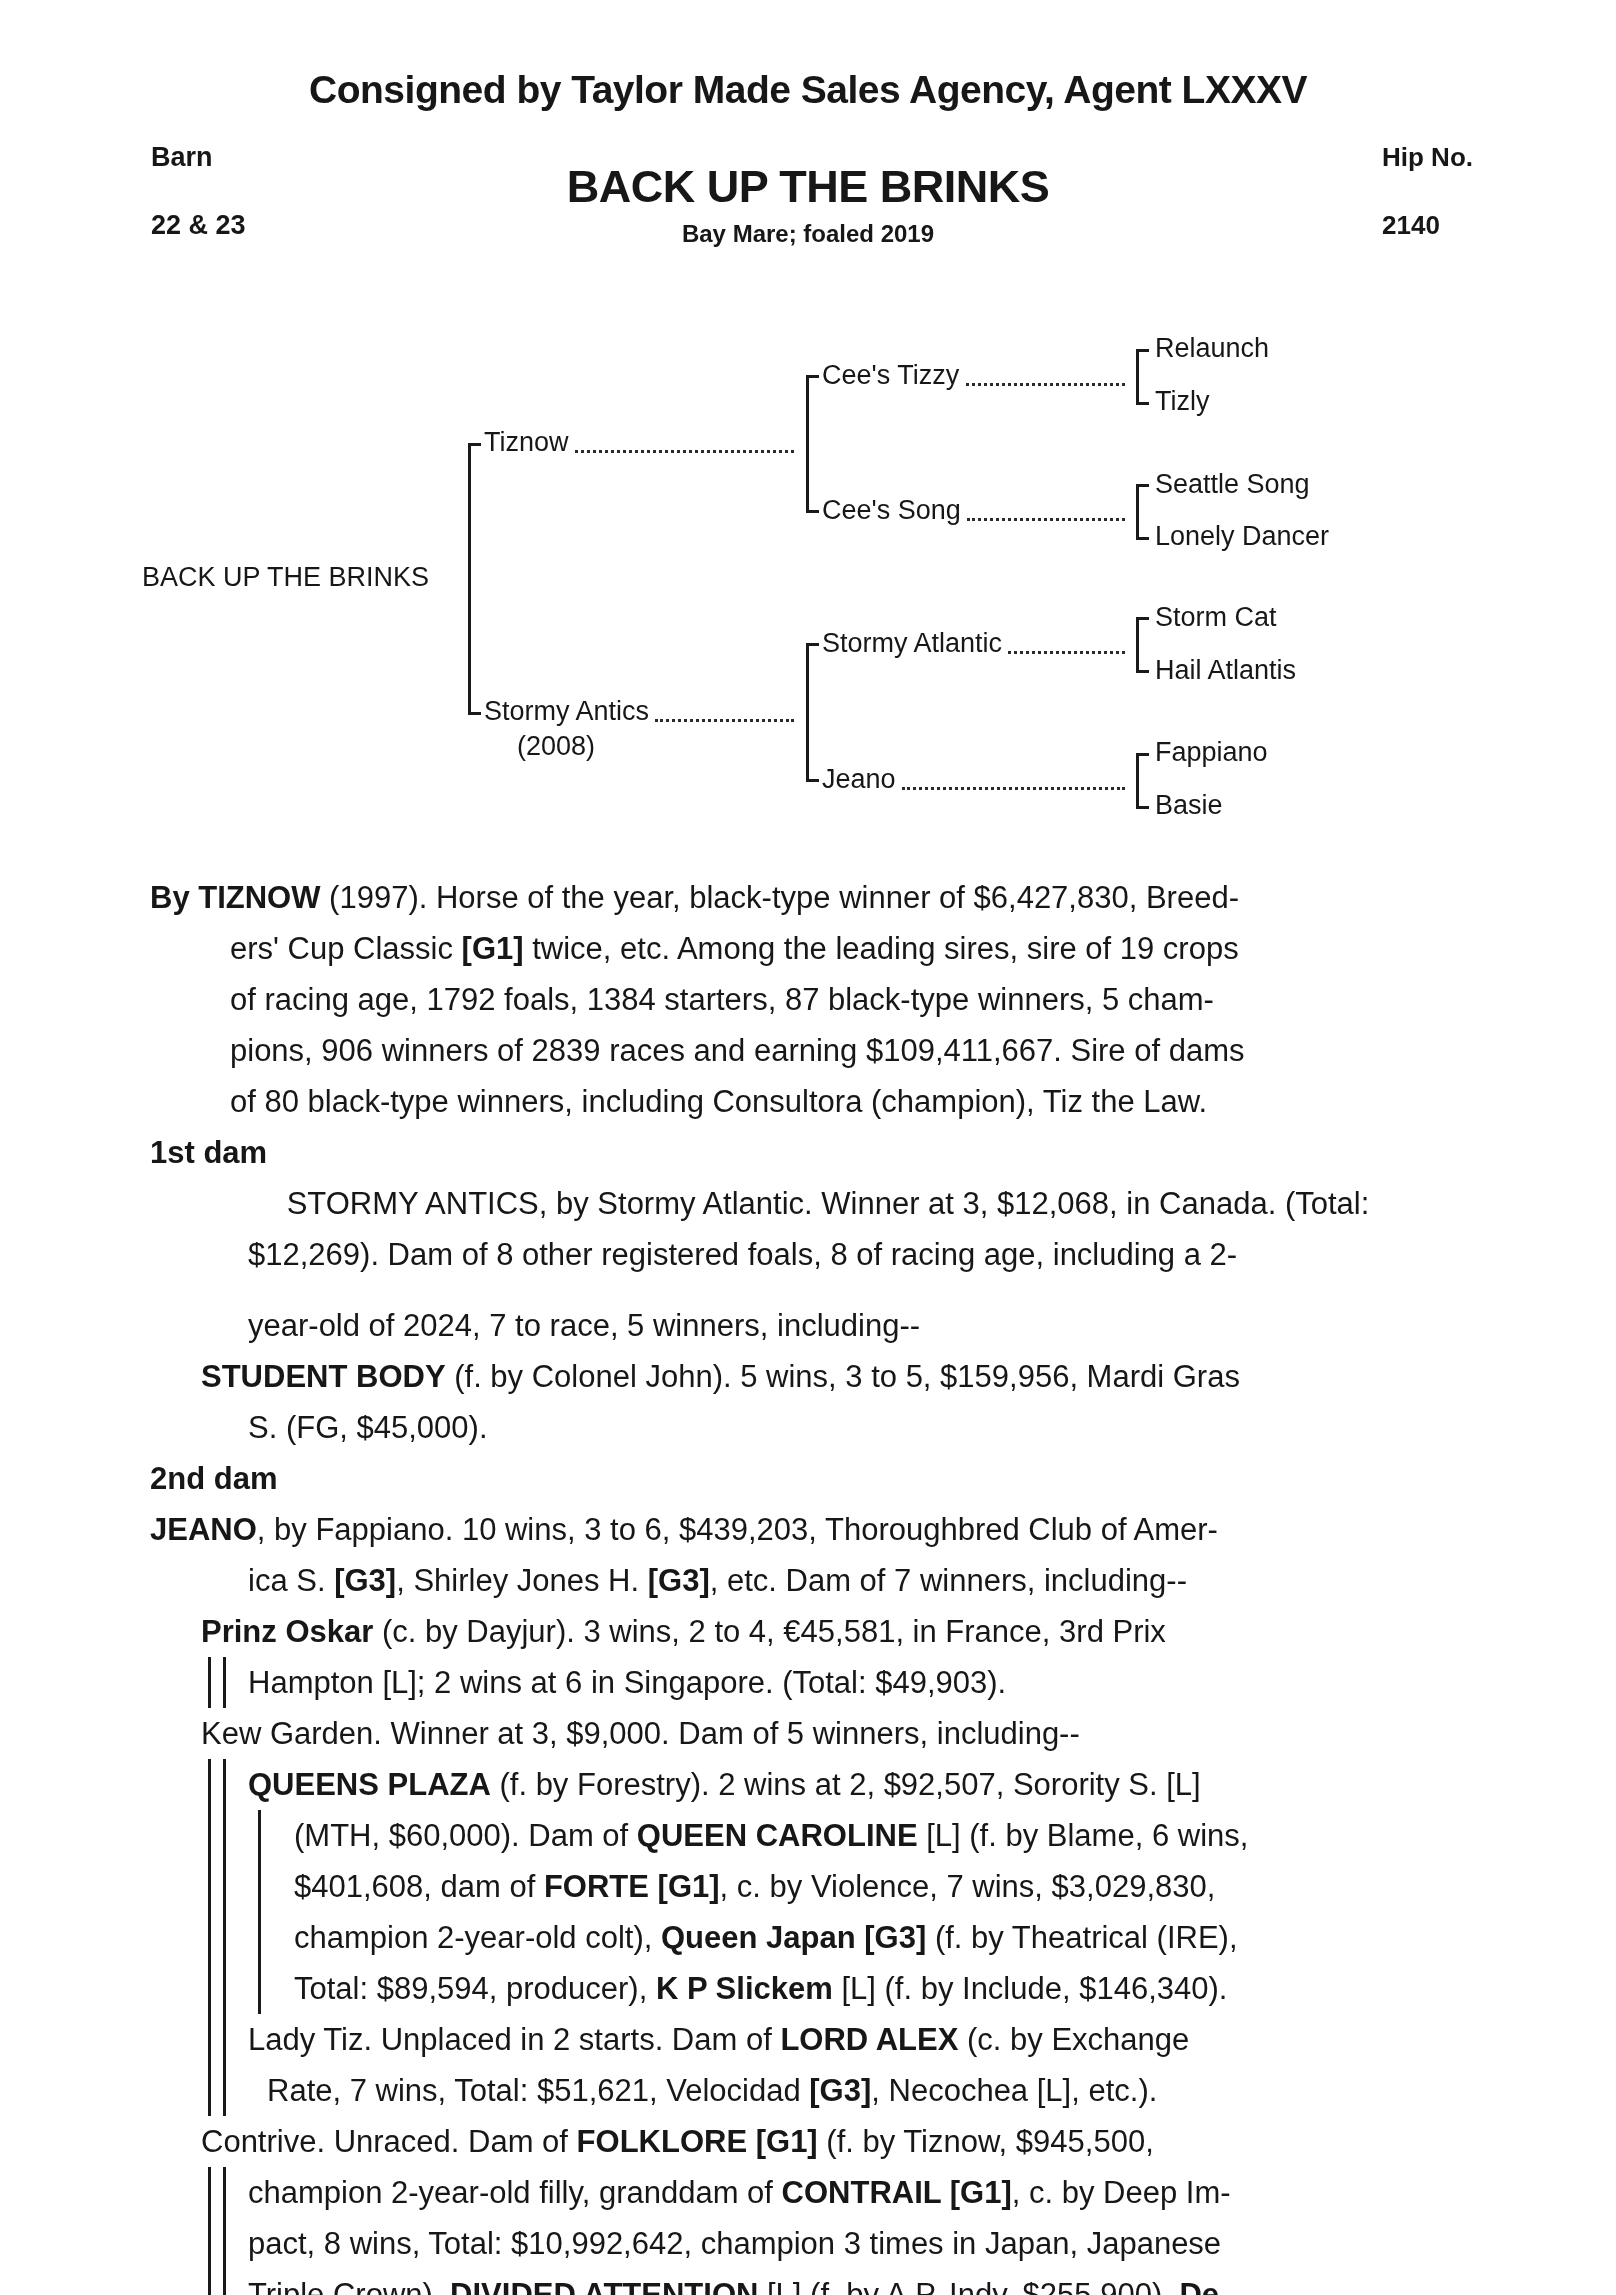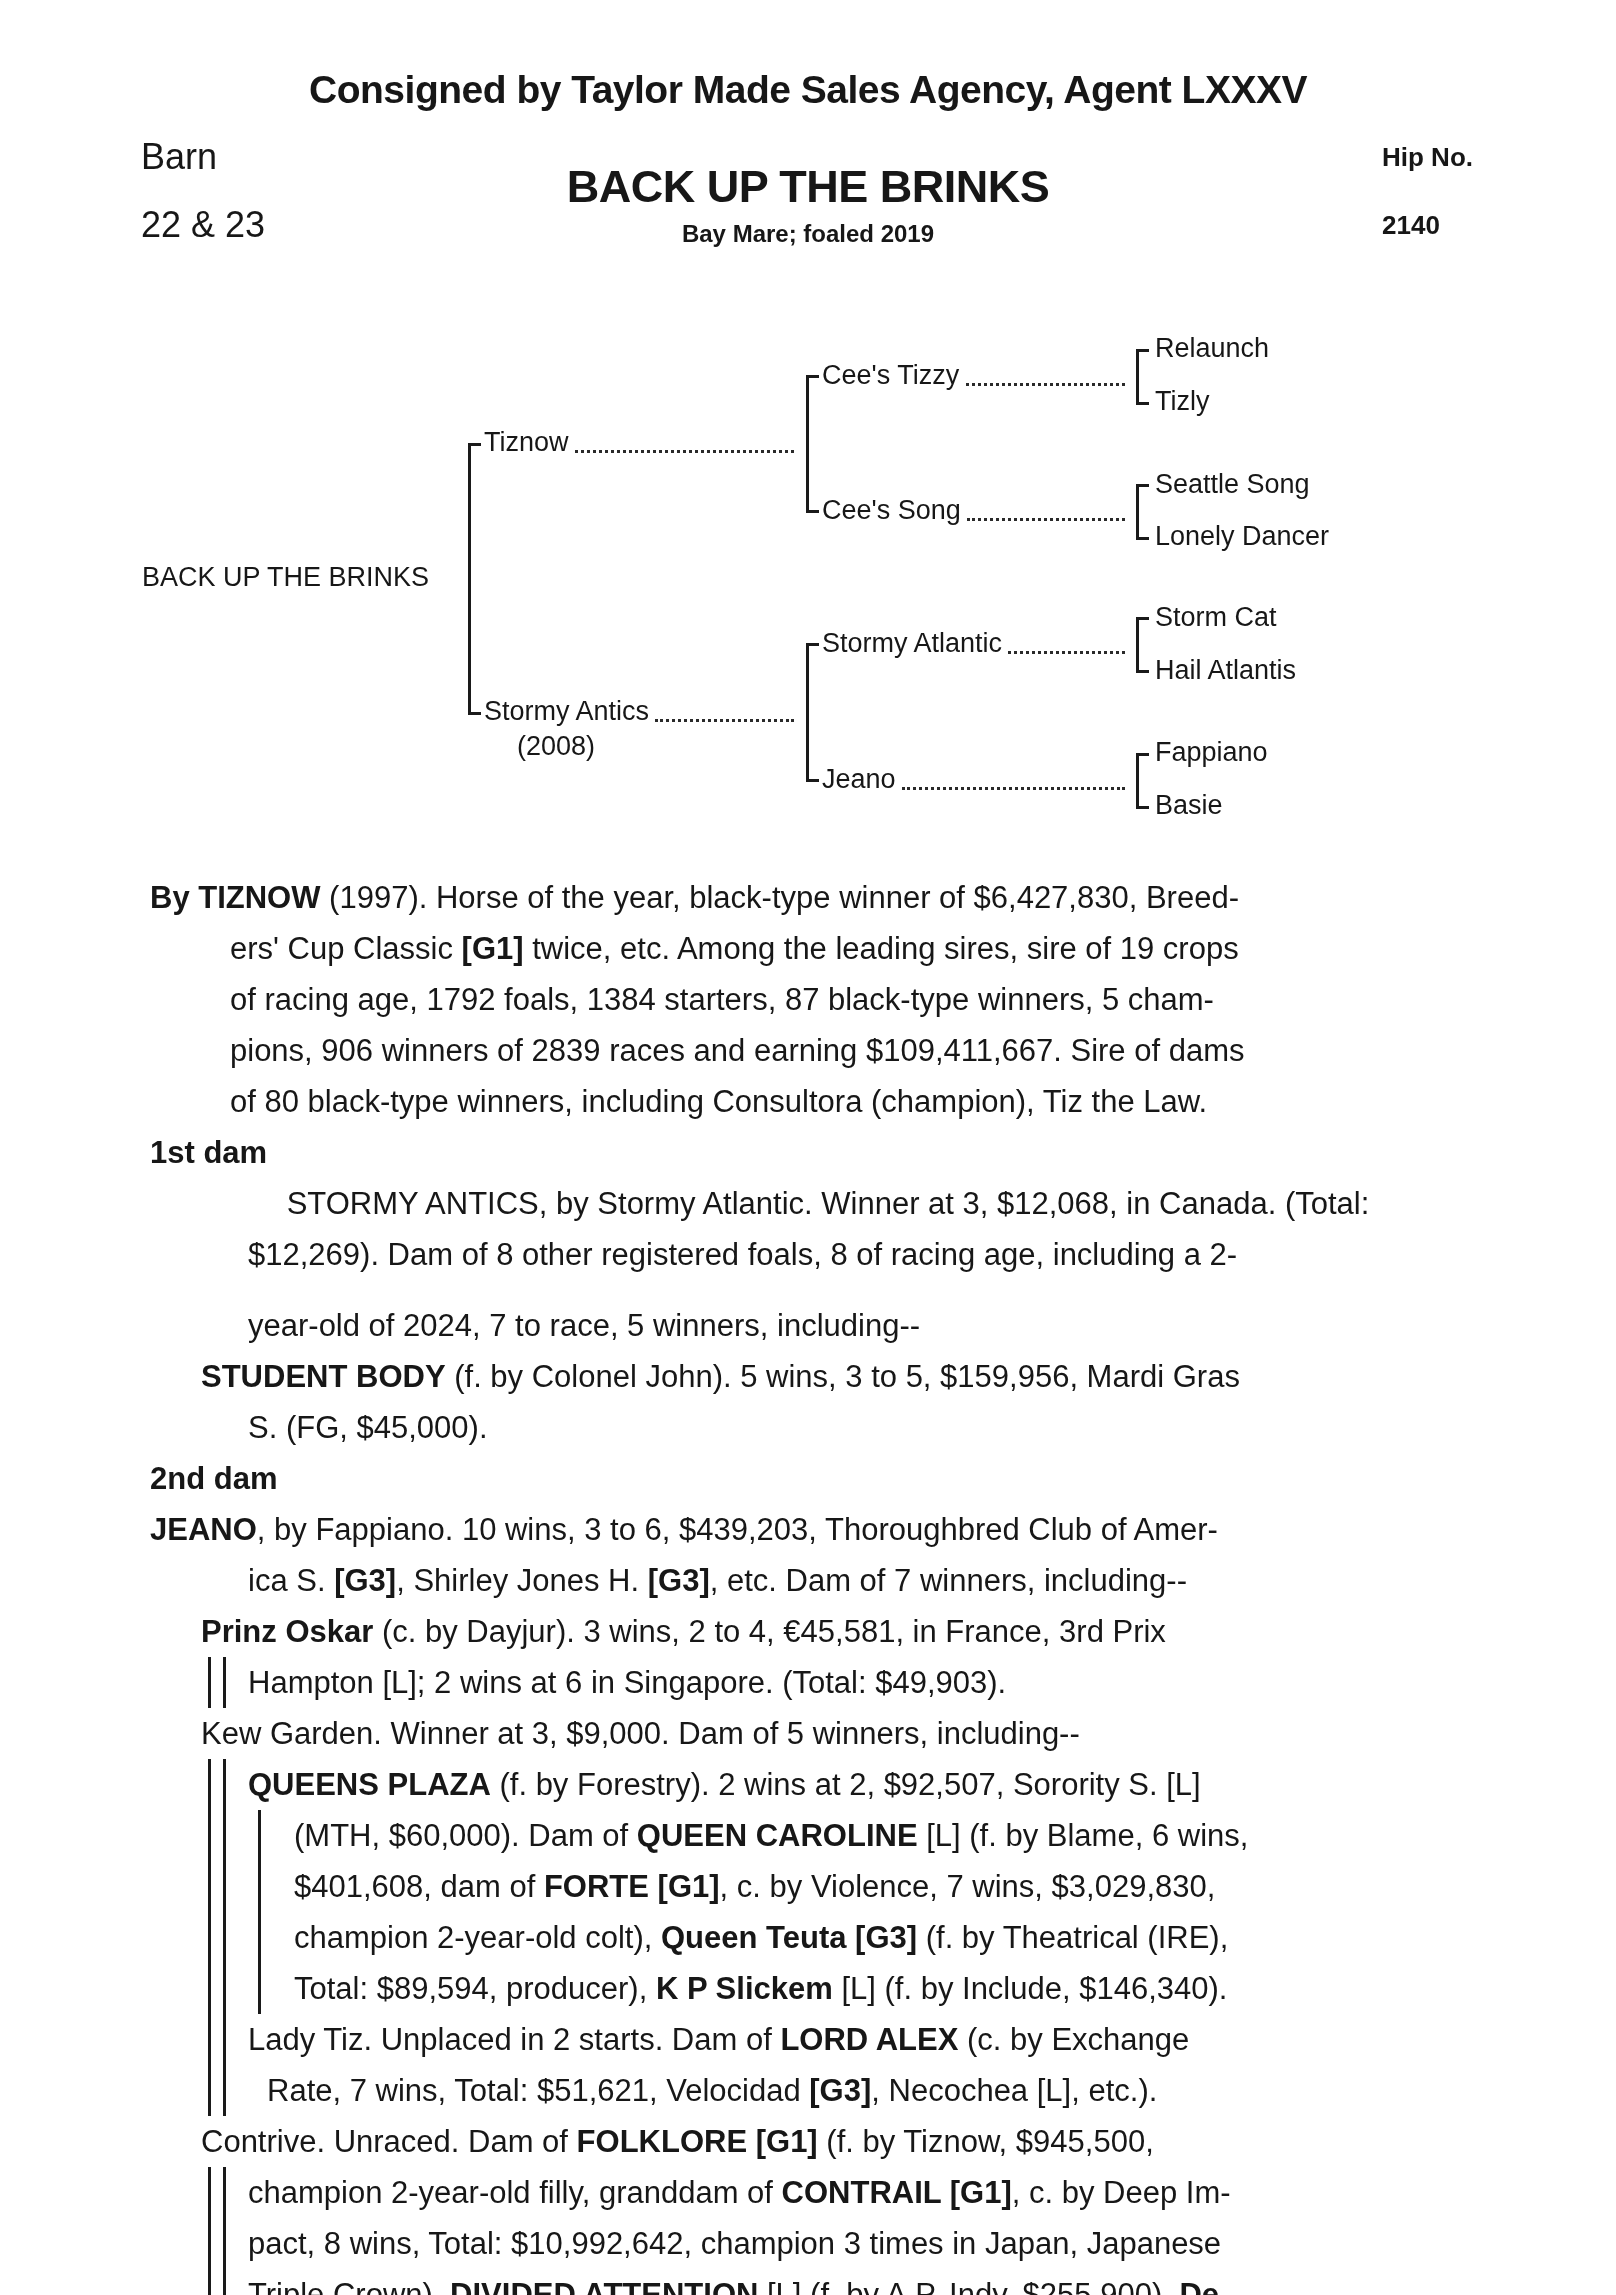--- a/index.html
+++ b/index.html
@@ -2,21 +2,21 @@
 <html style="font-size:7.3px"><head>
 <meta charset="utf-8">
 <style>
   html,body{margin:0;padding:0;background:#e8e8e8;}
   .page{position:relative;width:1616px;height:3227px;background:#ffffff;color:#171717;
         font-family:"Liberation Sans",sans-serif;overflow:hidden;}
 
   
   .consignor{position:absolute;top:68px;left:0;width:100%;text-align:center;
              font-weight:bold;font-size:39px;letter-spacing:-0.5px;}
-  .barn{position:absolute;left:141px;top:123px;font-weight:normal;font-size:36px;line-height:68px;}
+  .barn{position:absolute;left:151px;top:123px;font-weight:bold;font-size:27px;line-height:68px;}
   .hip{position:absolute;right:143px;top:123px;font-weight:bold;font-size:26px;line-height:68px;text-align:left;}
   .title{position:absolute;top:161px;left:0;width:100%;text-align:center;
          font-weight:bold;font-size:45px;letter-spacing:-0.5px;}
   .subtitle{position:absolute;top:220px;left:0;width:100%;text-align:center;
             font-weight:bold;font-size:24px;}
 
   
   .ped{position:absolute;left:0;top:332px;width:100%;height:528px;font-size:27px;}
   .ped-item{position:absolute;line-height:37px;white-space:nowrap;}
   .with-leader{display:flex;}
@@ -117,21 +117,21 @@
       <div class="line" style="padding-left: 98px;"><span>S. (FG, $45,000).</span></div>
       <div class="line hd">2nd dam</div>
       <div class="line" style="padding-left: 0px;"><span class="b">JEANO</span><span>, by Fappiano. 10 wins, 3 to 6, $439,203, Thoroughbred Club of Amer-</span></div>
       <div class="line" style="padding-left: 98px;"><span>ica S. </span><span class="b">[G3]</span><span>, Shirley Jones H. </span><span class="b">[G3]</span><span>, etc. Dam of 7 winners, including--</span></div>
       <div class="line" style="padding-left: 51px;"><span class="b">Prinz Oskar</span><span> (c. by Dayjur). 3 wins, 2 to 4, €45,581, in France, 3rd Prix</span></div>
       <div class="line" style="padding-left: 98px;"><span class="vb vb1"></span><span class="vb vb2"></span><span>Hampton [L]; 2 wins at 6 in Singapore. (Total: $49,903).</span></div>
       <div class="line" style="padding-left: 51px;"><span>Kew Garden. Winner at 3, $9,000. Dam of 5 winners, including--</span></div>
       <div class="line" style="padding-left: 98px;"><span class="vb vb1"></span><span class="vb vb2"></span><span class="b">QUEENS PLAZA</span><span> (f. by Forestry). 2 wins at 2, $92,507, Sorority S. [L]</span></div>
       <div class="line" style="padding-left: 144px;"><span class="vb vb1"></span><span class="vb vb2"></span><span class="vb vb3"></span><span>(MTH, $60,000). Dam of </span><span class="b">QUEEN CAROLINE</span><span> [L] (f. by Blame, 6 wins,</span></div>
       <div class="line" style="padding-left: 144px;"><span class="vb vb1"></span><span class="vb vb2"></span><span class="vb vb3"></span><span>$401,608, dam of </span><span class="b">FORTE [G1]</span><span>, c. by Violence, 7 wins, $3,029,830,</span></div>
-      <div class="line" style="padding-left: 144px;"><span class="vb vb1"></span><span class="vb vb2"></span><span class="vb vb3"></span><span>champion 2-year-old colt), </span><span class="b">Queen Teuta [G3]</span><span> (f. by Theatrical (IRE),</span></div>
+      <div class="line" style="padding-left: 144px;"><span class="vb vb1"></span><span class="vb vb2"></span><span class="vb vb3"></span><span>champion 2-year-old colt), </span><span class="b">Queen Japan [G3]</span><span> (f. by Theatrical (IRE),</span></div>
       <div class="line" style="padding-left: 144px;"><span class="vb vb1"></span><span class="vb vb2"></span><span class="vb vb3"></span><span>Total: $89,594, producer), </span><span class="b">K P Slickem</span><span> [L] (f. by Include, $146,340).</span></div>
       <div class="line" style="padding-left: 98px;"><span class="vb vb1"></span><span class="vb vb2"></span><span>Lady Tiz. Unplaced in 2 starts. Dam of </span><span class="b">LORD ALEX</span><span> (c. by Exchange</span></div>
       <div class="line" style="padding-left: 117px;"><span class="vb vb1"></span><span class="vb vb2"></span><span>Rate, 7 wins, Total: $51,621, Velocidad </span><span class="b">[G3]</span><span>, Necochea [L], etc.).</span></div>
       <div class="line" style="padding-left: 51px;"><span>Contrive. Unraced. Dam of </span><span class="b">FOLKLORE [G1]</span><span> (f. by Tiznow, $945,500,</span></div>
       <div class="line" style="padding-left: 98px;"><span class="vb vb1"></span><span class="vb vb2"></span><span>champion 2-year-old filly, granddam of </span><span class="b">CONTRAIL [G1]</span><span>, c. by Deep Im-</span></div>
       <div class="line" style="padding-left: 98px;"><span class="vb vb1"></span><span class="vb vb2"></span><span>pact, 8 wins, Total: $10,992,642, champion 3 times in Japan, Japanese</span></div>
       <div class="line" style="padding-left: 98px;"><span class="vb vb1"></span><span class="vb vb2"></span><span>Triple Crown), </span><span class="b">DIVIDED ATTENTION</span><span> [L] (f. by A.P. Indy, $255,900), </span><span class="b">De-</span></div>
     </div>
 
 </div>

